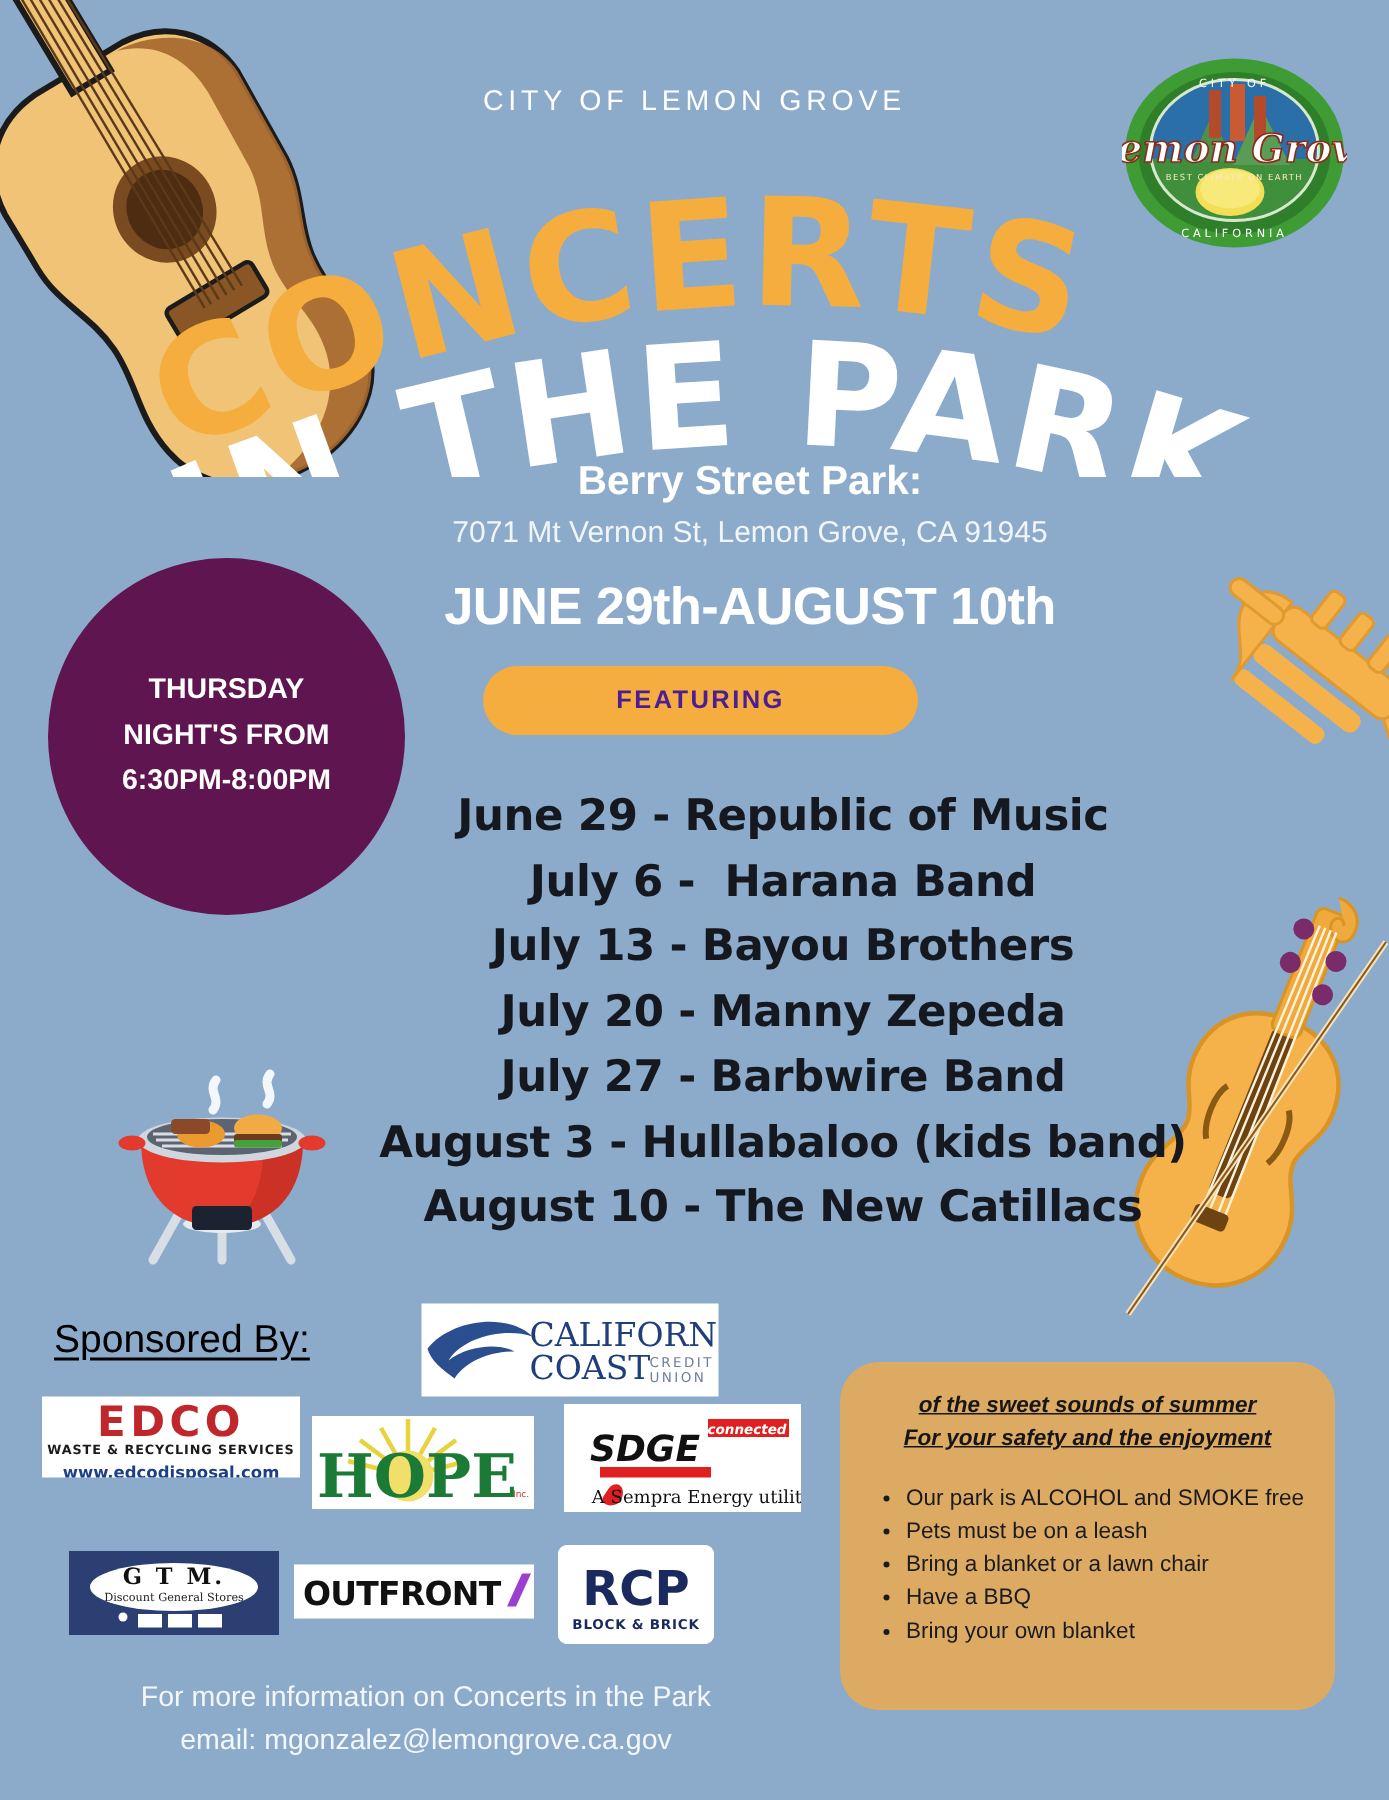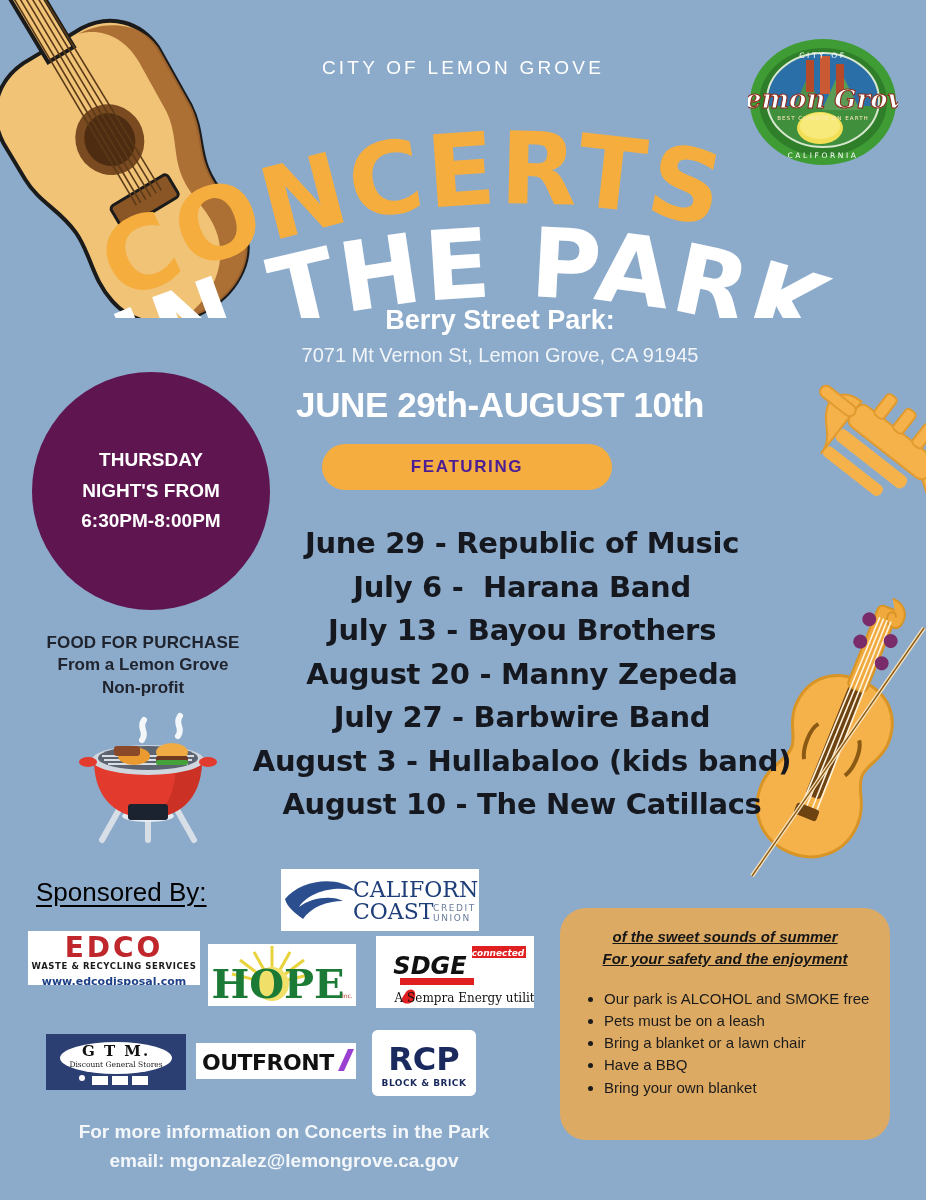--- a/index.html
+++ b/index.html
@@ -102,21 +102,21 @@
   }
   .info-list { margin: 18px 0 0 28px; }
   .info-list li {
     font-size: 15px; font-weight: 400; color: #1b1b1b;
     line-height: 1.42; margin-bottom: 1px;
   }
 
   
   .footer {
     position: absolute; top: 1118px; left: 0; width: 568px; text-align: center;
-    color: #f4f7fa; font-size: 19px; font-weight: 700; line-height: 1.5;
+    color: #f4f7fa; font-size: 19px; font-weight: 400; line-height: 1.5;
   }
 </style>
 </head>
 <body>
 
 <div id="poster">
 
   <svg class="guitar" viewBox="0 0 400 340">
     <g transform="rotate(-31 200 170)">
       <path d="M196 28 C228 30 250 52 252 84 L250 150 C248 176 236 190 232 212
@@ -231,25 +231,20 @@
   <div class="featuring-pill">
     <span>FEATURING</span>
   </div>
 
   <div class="purple-circle">
     <span>THURSDAY</span>
     <span>NIGHT'S FROM</span>
     <span>6:30PM-8:00PM</span>
   </div>
 
-  <div class="food-block">
-    <div class="food-l1">FOOD FOR PURCHASE</div>
-    <div class="food-l2">From a Lemon Grove</div>
-    <div class="food-l3">Non-profit</div>
-  </div>
 
   <svg class="bbq" viewBox="0 0 160 132">
     <g stroke="#d8dee6" stroke-width="6" stroke-linecap="round">
       <line x1="62" y1="78" x2="34" y2="128"></line>
       <line x1="98" y1="78" x2="126" y2="128"></line>
       <line x1="80" y1="80" x2="80" y2="128"></line>
     </g>
     <ellipse cx="80" cy="104" rx="26" ry="6" fill="#e6ebf1"></ellipse>
     <path d="M26 48 C26 88 50 106 80 106 C110 106 134 88 134 48 Z" fill="#e23b2e"></path>
     <path d="M80 106 C110 106 134 88 134 48 L108 48 C108 84 96 102 80 106 Z" fill="#b92a20" opacity=".55"></path>
@@ -268,21 +263,21 @@
     <ellipse cx="104" cy="40" rx="16" ry="9" fill="#f0ab44"></ellipse>
     <rect x="88" y="44" width="32" height="6" rx="2" fill="#6f3b20"></rect>
     <rect x="88" y="48" width="32" height="5" rx="2" fill="#45a13a"></rect>
     <path d="M74 28 c6-8 -4-12 2-20 M110 24 c6-8 -4-12 2-20" stroke="#ffffff" stroke-width="6" fill="none" stroke-linecap="round" opacity=".9"></path>
   </svg>
 
   <div class="lineup">
     <div>June 29 - Republic of Music</div>
     <div>July 6 -  Harana Band</div>
     <div>July 13 - Bayou Brothers</div>
-    <div>August 20 - Manny Zepeda</div>
+    <div>July 20 - Manny Zepeda</div>
     <div>July 27 - Barbwire Band</div>
     <div>August 3 - Hullabaloo (kids band)</div>
     <div>August 10 - The New Catillacs</div>
   </div>
 
   <div class="sponsored-by">Sponsored By:</div>
 
   <div class="logo-box logo-ccu">
     <svg viewBox="0 0 198 62" width="198" height="62">
       <path d="M4 30 C20 10 58 6 74 22 C56 16 28 22 18 38 C30 28 52 26 62 32 C46 32 30 38 22 50 C14 44 6 38 4 30Z" fill="#2b4f8e"></path>

